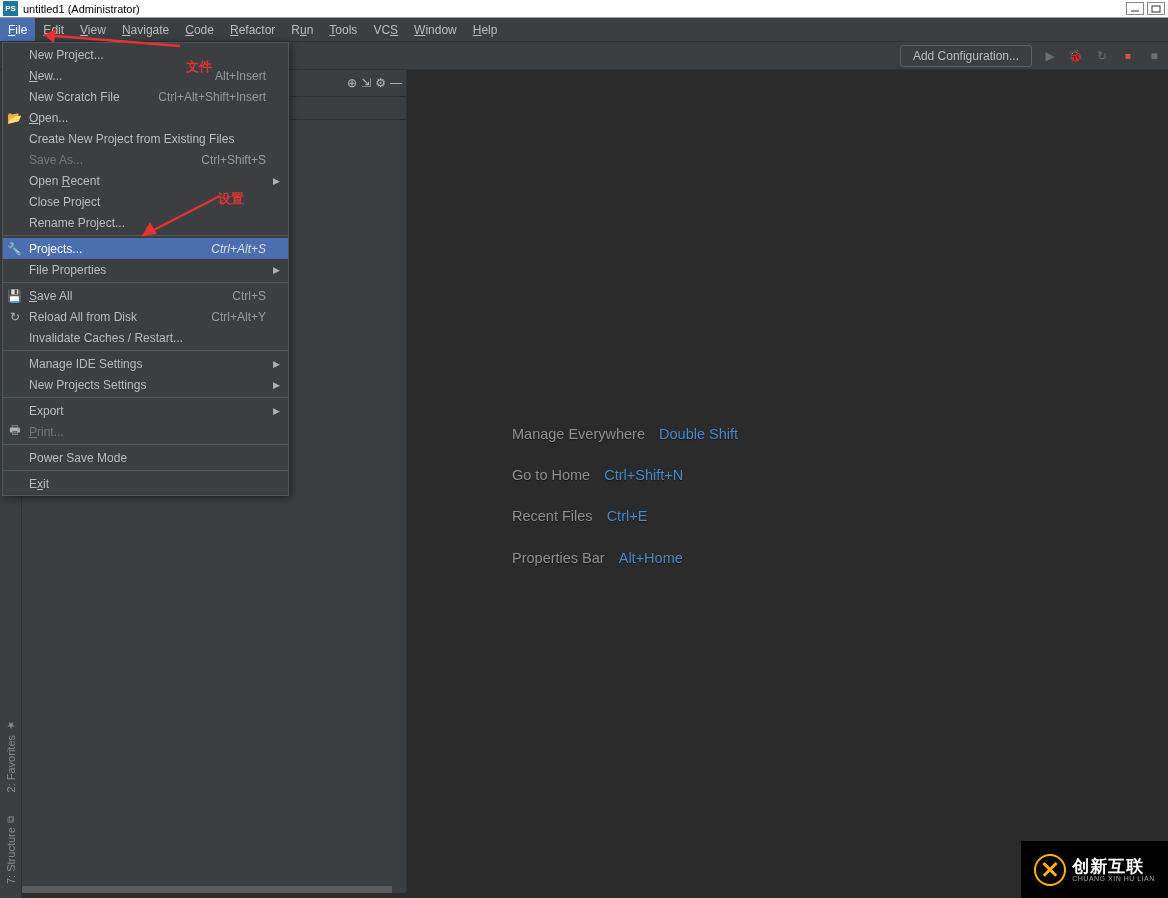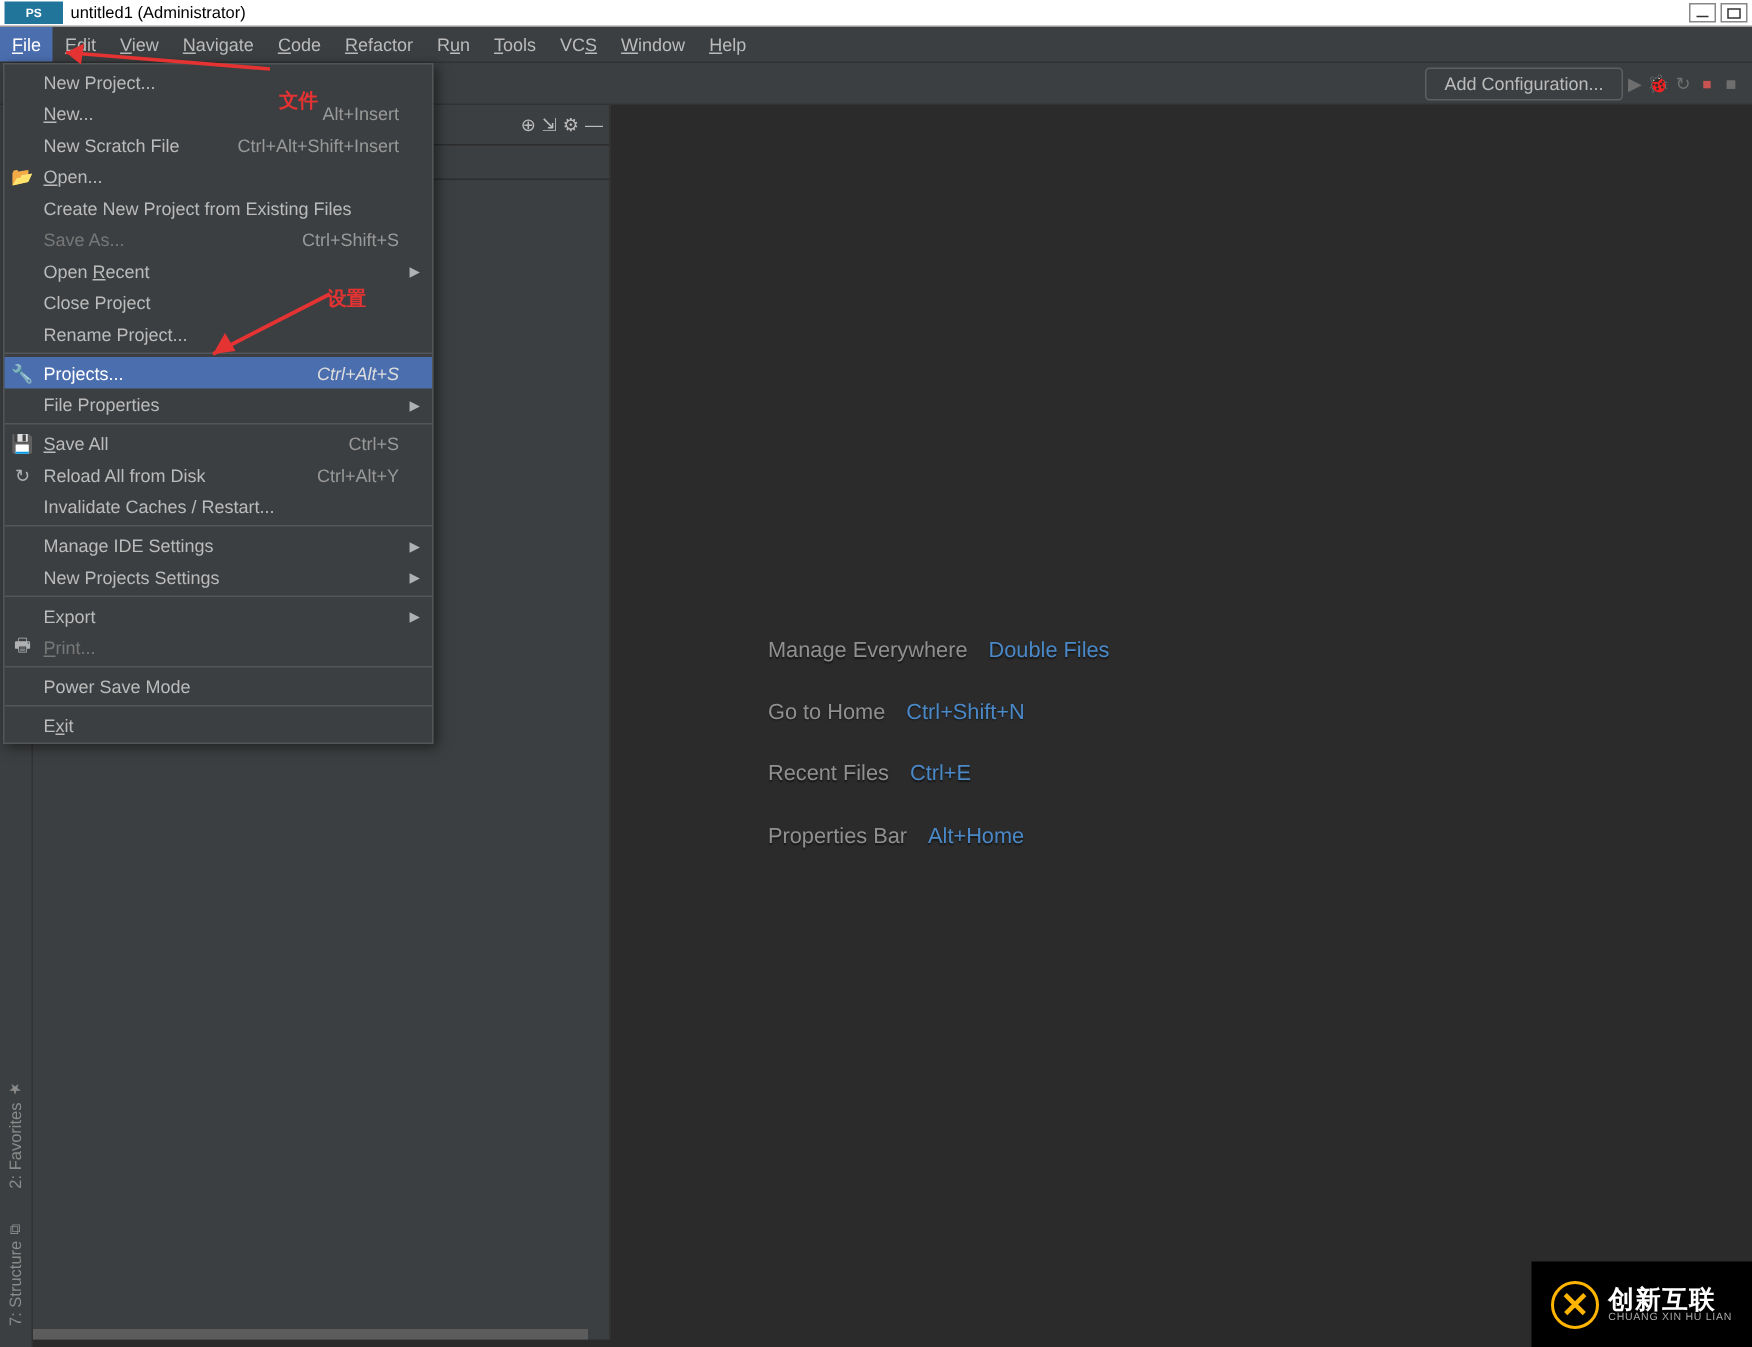--- a/index.html
+++ b/index.html
@@ -1,33 +1,33 @@
 <!DOCTYPE html>
 <html><head>
 <meta charset="utf-8">
 <style>
 * { margin: 0; padding: 0; box-sizing: border-box; font-family: "Segoe UI", Arial, sans-serif; }
 body { width: 1168px; height: 898px; background: #3c3f41; overflow: hidden; position: relative; color: #bbbbbb; font-size: 12px; }
 
 
 .titlebar { height: 18px; background: #ffffff; display: flex; align-items: center; padding: 0 3px; border-bottom: 1px solid #999; }
-.titlebar .app-icon { width: 39px; height: 15px; background: #21759b; display: inline-flex; align-items: center; justify-content: center; color: #fff; font-size: 8px; font-weight: bold; margin-right: 5px; }
+.titlebar .app-icon { width: 15px; height: 15px; background: #21759b; display: inline-flex; align-items: center; justify-content: center; color: #fff; font-size: 8px; font-weight: bold; margin-right: 5px; }
 .titlebar .title { font-size: 11px; color: #000; flex: 1; }
 .titlebar .win-buttons { display: flex; gap: 3px; }
 .titlebar .win-btn { width: 18px; height: 13px; border: 1px solid #888; background: #fff; display: flex; align-items: center; justify-content: center; }
 
 
 .menubar { height: 24px; background: #3c3f41; display: flex; align-items: stretch; border-bottom: 1px solid #323232; }
 .menubar .menu-item { padding: 0 8px; display: flex; align-items: center; font-size: 12px; color: #bbbbbb; cursor: pointer; }
 .menubar .menu-item.active { background: #4b6eaf; color: #fff; }
 .menubar .menu-item .ul { text-decoration: underline; }
 
 
 .toolbar { height: 28px; background: #3c3f41; display: flex; align-items: center; border-bottom: 1px solid #323232; padding: 0 6px; position: relative; }
-.toolbar .right-tools { margin-left: auto; display: flex; align-items: center; }
+.toolbar .right-tools { margin-left: auto; display: flex; align-items: center; gap: 10px; }
 .toolbar .add-config { border: 1px solid #5e6060; border-radius: 3px; padding: 3px 12px; font-size: 12px; color: #bbbbbb; background: #3c3f41; }
 .toolbar .tool-icon { width: 16px; height: 16px; color: #6e6e6e; display:flex; align-items:center; justify-content:center; }
 .toolbar .tool-icon.red { color: #c75450; }
 
 
 .left-gutter { position: absolute; left: 0; top: 70px; bottom: 0; width: 22px; background: #3c3f41; border-right: 1px solid #323232; display: flex; flex-direction: column; align-items: center; justify-content: flex-end; padding-bottom: 8px; gap: 12px; }
 .left-gutter .vtab { writing-mode: vertical-rl; transform: rotate(180deg); font-size: 11px; color: #8a8a8a; padding: 6px 0; cursor: pointer; display:flex; align-items:center; gap:4px; }
 .left-gutter .vtab .star { font-size: 10px; }
 
 
@@ -160,21 +160,21 @@
     <div class="pp-bread">
         <span>stormProjects\untitle</span>
       </div>
     <div class="pp-dark"></div>
     <div class="scrollbar-thumb"></div>
   </div>
 
   <div class="hints">
     <div class="hint-row">
       <span class="hint-label">Manage Everywhere</span>
-      <span class="hint-key">Double Files</span>
+      <span class="hint-key">Double Shift</span>
     </div>
     <div class="hint-row">
       <span class="hint-label">Go to Home</span>
       <span class="hint-key">Ctrl+Shift+N</span>
     </div>
     <div class="hint-row">
       <span class="hint-label">Recent Files</span>
       <span class="hint-key">Ctrl+E</span>
     </div>
     <div class="hint-row">

